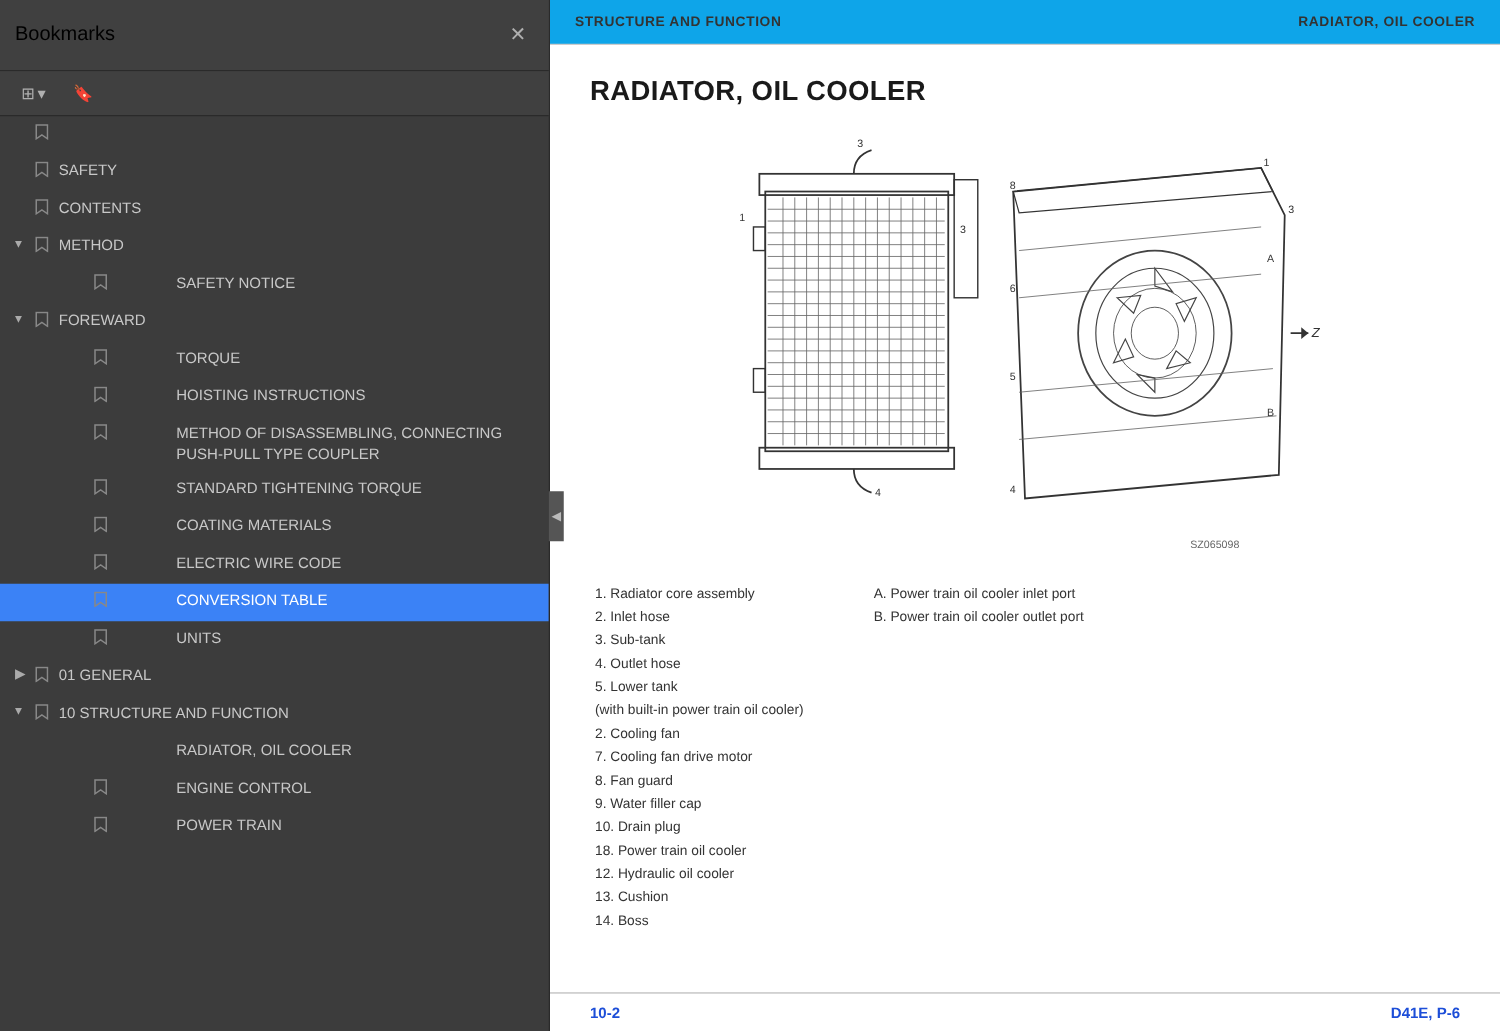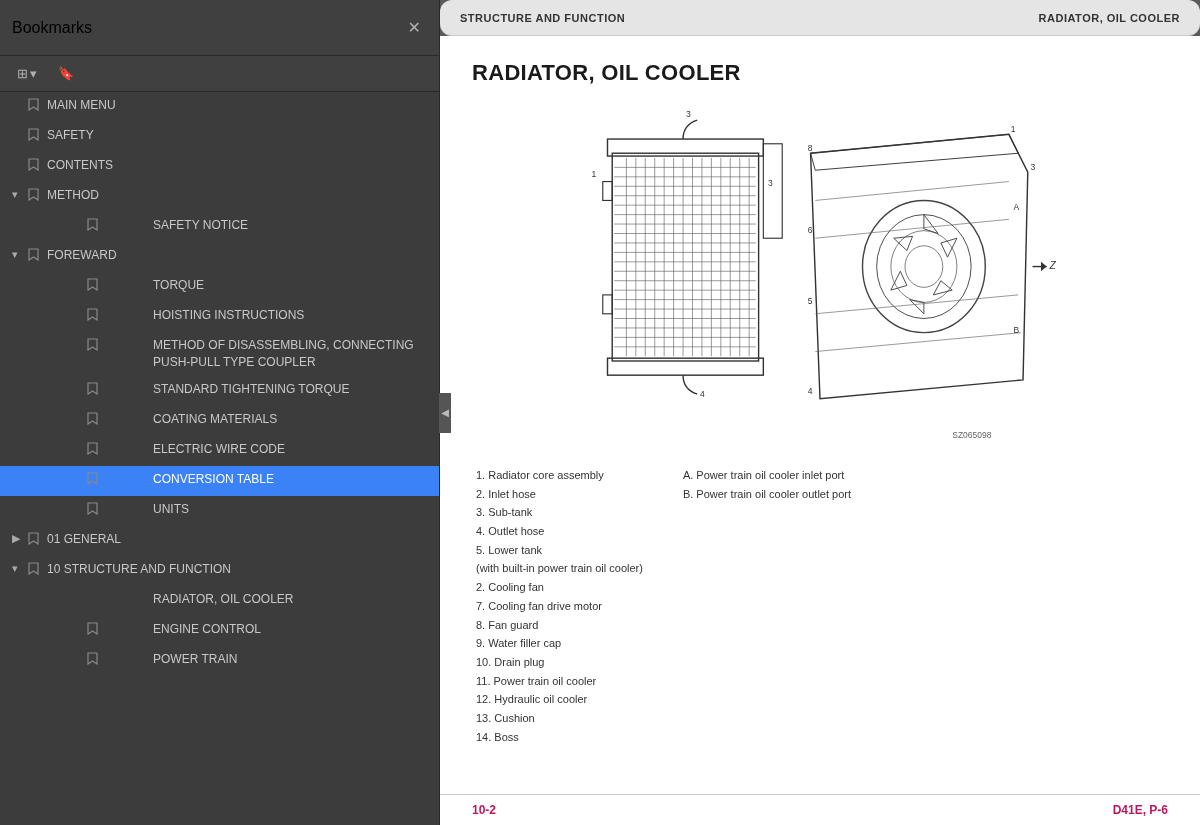--- a/index.html
+++ b/index.html
@@ -95,21 +95,21 @@
     }
 
     .bm-expand {
       color: #aaa;
       margin-right: 4px;
       font-size: 11px;
       flex-shrink: 0;
       width: 12px;
     }
 
-    .indent-1 { padding-left: 24px; gap: 47px; }
+    .indent-1 { padding-left: 12px; gap: 47px; }
 
     .bm-label { flex: 1; }
 
     
     #collapse-handle {
       position: absolute;
       right: -12px;
       top: 50%;
       transform: translateY(-50%);
       width: 12px;
@@ -127,28 +127,27 @@
     
     #doc-panel {
       flex: 1;
       background: #5a5a5a;
       display: flex;
       flex-direction: column;
       overflow: hidden;
     }
 
     #doc-header {
-      background: #e5e5e5;
+      background: #0ea5e9;
       padding: 8px 20px;
       display: flex;
       justify-content: space-between;
       border-bottom: 1px solid #ccc;
       min-height: 36px;
       align-items: center;
-      border-radius: 12px;
     }
 
     .doc-header-left {
       font-size: 11px;
       font-weight: bold;
       color: #333;
       letter-spacing: 0.5px;
     }
 
     .doc-header-right {
@@ -183,42 +182,42 @@
       margin-bottom: 20px;
     }
 
     .diagram-svg {
       width: 500px;
       height: 340px;
     }
 
     .parts-section {
       display: flex;
-      gap: 40px;
+      gap: 56px;
       margin-bottom: 16px;
       padding-left: 4px;
     }
 
     .parts-left, .parts-right {
       font-size: 11px;
       color: #333;
       line-height: 1.7;
     }
 
     .parts-left p, .parts-right p { margin: 0; }
 
     #doc-footer {
       background: white;
       padding: 8px 32px;
       display: flex;
       justify-content: space-between;
       border-top: 1px solid #ccc;
       font-size: 12px;
       font-weight: bold;
-      color: #be185d;
+      color: #1d4ed8;
     }
   </style>
 </head>
 <body>
 
 <div id="bookmarks-panel">
   <div id="bookmarks-header">
     <span>Bookmarks</span>
     <button id="close-btn">✕</button>
   </div>
@@ -231,21 +230,20 @@
       <span>🔖</span>
     </button>
   </div>
   <div id="bookmarks-list">
 
   <div class="bm-item">
         <span class="bm-expand">&nbsp;</span>
         <span class="bm-icon"><svg width="11" height="13" viewBox="0 0 11 13" fill="none" xmlns="http://www.w3.org/2000/svg">
             <path d="M1 1h9v11l-4.5-3L1 12V1z" stroke="#888" stroke-width="1.2" fill="none"></path>
           </svg></span>
-        <span class="bm-label">MAIN MENU</span>
       </div>
       <div class="bm-item">
         <span class="bm-expand">&nbsp;</span>
         <span class="bm-icon"><svg width="11" height="13" viewBox="0 0 11 13" fill="none" xmlns="http://www.w3.org/2000/svg">
             <path d="M1 1h9v11l-4.5-3L1 12V1z" stroke="#888" stroke-width="1.2" fill="none"></path>
           </svg></span>
         <span class="bm-label">SAFETY</span>
       </div>
       <div class="bm-item">
         <span class="bm-expand">&nbsp;</span>
@@ -492,21 +490,21 @@
           <p>2. Inlet hose</p>
           <p>3. Sub-tank</p>
           <p>4. Outlet hose</p>
           <p>5. Lower tank</p>
           <p>    (with built-in power train oil cooler)</p>
           <p>2. Cooling fan</p>
           <p>7. Cooling fan drive motor</p>
           <p>8. Fan guard</p>
           <p>9. Water filler cap</p>
           <p>10. Drain plug</p>
-          <p>11. Power train oil cooler</p>
+          <p>18. Power train oil cooler</p>
           <p>12. Hydraulic oil cooler</p>
           <p>13. Cushion</p>
           <p>14. Boss</p>
         </div>
       <div class="parts-right" id="parts-right-container">
           <p>A.  Power train oil cooler inlet port</p>
           <p>B.  Power train oil cooler outlet port</p>
         </div>
     </div>
   </div>

